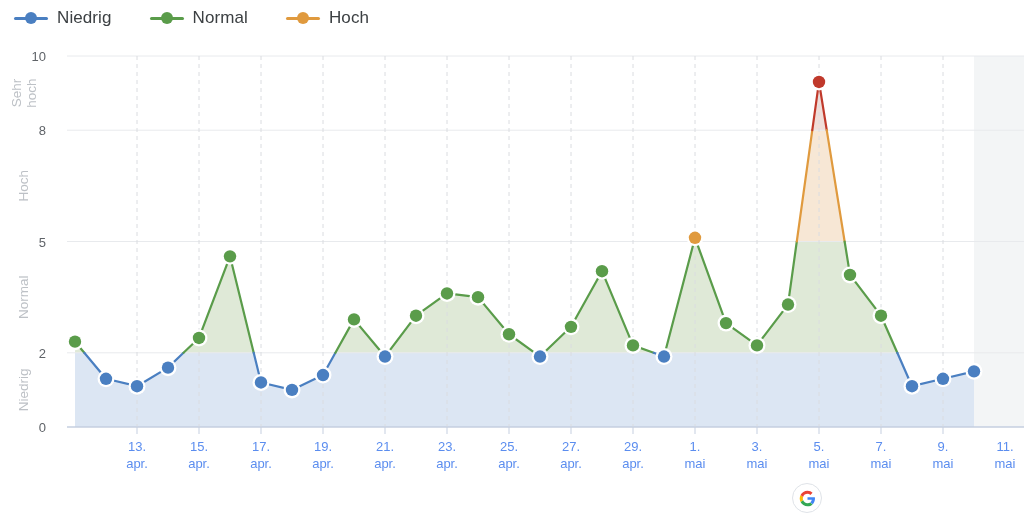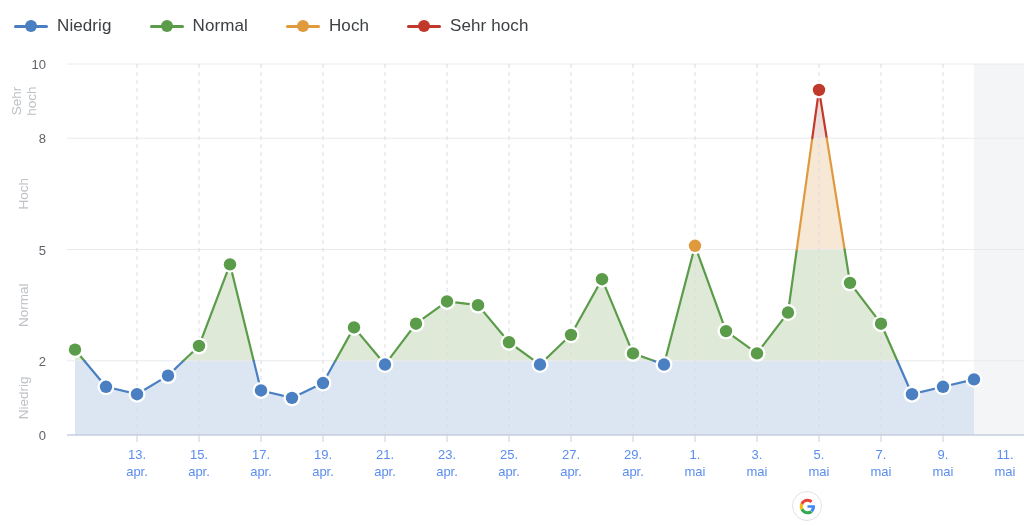--- a/index.html
+++ b/index.html
@@ -1,17 +1,17 @@
 <!DOCTYPE html>
 <html><head>
 <meta charset="utf-8">
 <style>
   html,body{margin:0;padding:0;background:#ffffff;}
   body{width:1024px;height:526px;font-family:"Liberation Sans",sans-serif;overflow:hidden;}
-  #root{position:relative;width:1024px;height:412px;margin-top:8px;}
+  #root{position:relative;width:1024px;height:412px;}
 
   
   #legend{position:absolute;left:0;top:0;width:1024px;height:36px;display:flex;align-items:center;}
   .legend-item{display:flex;align-items:center;margin-right:38px;}
   .legend-item:first-child{margin-left:14px;}
   .legend-marker{position:relative;width:34px;height:14px;margin-right:9px;flex:none;}
   .legend-marker .lm-line{position:absolute;left:0;top:6px;width:34px;height:3px;border-radius:2px;}
   .legend-marker .lm-dot{position:absolute;left:11px;top:1px;width:12px;height:12px;border-radius:50%;}
   .legend-label{font-size:17px;color:#3c4043;letter-spacing:.1px;white-space:nowrap;}
 
@@ -47,27 +47,20 @@
           <span class="lm-dot" style="background: rgb(90, 156, 74);"></span>
         </span>
         <span class="legend-label">Normal</span>
       </div>
       <div class="legend-item">
         <span class="legend-marker">
           <span class="lm-line" style="background: rgb(224, 154, 62);"></span>
           <span class="lm-dot" style="background: rgb(224, 154, 62);"></span>
         </span>
         <span class="legend-label">Hoch</span>
-      </div>
-      <div class="legend-item">
-        <span class="legend-marker">
-          <span class="lm-line" style="background: rgb(192, 57, 43);"></span>
-          <span class="lm-dot" style="background: rgb(192, 57, 43);"></span>
-        </span>
-        <span class="legend-label">Sehr hoch</span>
       </div>
     </div>
 
   <div id="plot">
       <svg width="1024" height="526">
         <rect x="974" y="56" width="50" height="371" fill="#f1f3f4" opacity="0.85"></rect>
         <defs>
           <clipPath id="areaclip">
             <path d="M75,427 L75,341.67 L106,378.77 L137,386.19 L168,367.64 L199,337.96000000000004 L230,256.34000000000003 L261,382.48 L292,389.9 L323,375.06 L354,319.41 L385,356.51 L416,315.7 L447,293.44 L478,297.15 L509,334.25 L540,356.51 L571,326.83 L602,271.17999999999995 L633,345.38 L664,356.51 L695,237.79 L726,323.12 L757,345.38 L788,304.57000000000005 L819,81.96999999999997 L850,274.89 L881,315.7 L912,386.19 L943,378.77 L974,371.35 L974,427 Z"></path>
           </clipPath>

